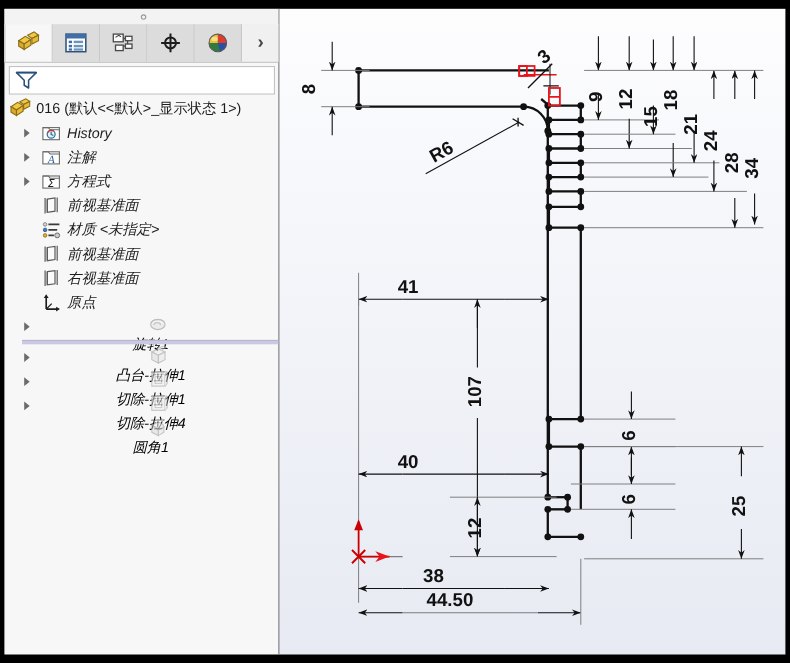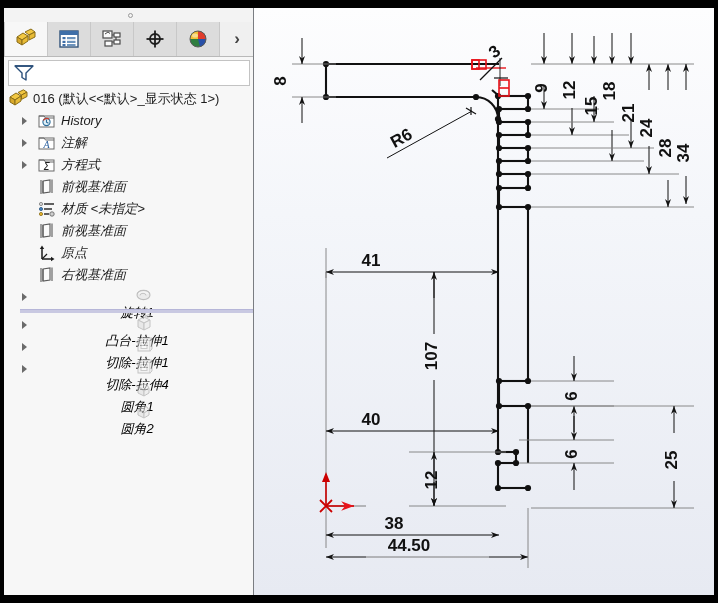--- a/index.html
+++ b/index.html
@@ -204,37 +204,37 @@
           <span class="ticon"><svg width="18" height="18" viewBox="0 0 18 18">
               <path d="M5 3 L12 2 L12 14 L5 15 Z" fill="#fbfbfb" stroke="#5a5a5a" stroke-width="1.1"></path>
               <line x1="5" y1="3" x2="5" y2="15" stroke="#5a5a5a" stroke-width="1.1"></line>
               <line x1="3" y1="2" x2="3" y2="16" stroke="#5a5a5a" stroke-width="1.1"></line>
               <line x1="14" y1="1.5" x2="14" y2="15" stroke="#5a5a5a" stroke-width="1.1"></line>
             </svg></span>
           <span class="lbl">前视基准面</span>
         </div>
         <div class="trow noarrow">
           <span class="ticon"><svg width="18" height="18" viewBox="0 0 18 18">
+              <path d="M5 3 L12 2 L12 14 L5 15 Z" fill="#fbfbfb" stroke="#5a5a5a" stroke-width="1.1"></path>
+              <line x1="5" y1="3" x2="5" y2="15" stroke="#5a5a5a" stroke-width="1.1"></line>
+              <line x1="3" y1="2" x2="3" y2="16" stroke="#5a5a5a" stroke-width="1.1"></line>
+              <line x1="14" y1="1.5" x2="14" y2="15" stroke="#5a5a5a" stroke-width="1.1"></line>
+            </svg></span>
+          <span class="lbl">右视基准面</span>
+        </div>
+        <div class="trow noarrow">
+          <span class="ticon"><svg width="18" height="18" viewBox="0 0 18 18">
               <line x1="4" y1="15" x2="4" y2="3" stroke="#1c1c1c" stroke-width="1.5"></line>
               <path d="M1.8 5 L4 1.5 L6.2 5 Z" fill="#1c1c1c"></path>
               <line x1="4" y1="15" x2="15" y2="15" stroke="#1c1c1c" stroke-width="1.5"></line>
               <path d="M13 12.8 L16.5 15 L13 17.2 Z" fill="#1c1c1c"></path>
               <line x1="4" y1="15" x2="9" y2="10" stroke="#1c1c1c" stroke-width="1.2"></line>
             </svg></span>
           <span class="lbl">原点</span>
         </div>
-        <div class="trow noarrow">
-          <span class="ticon"><svg width="18" height="18" viewBox="0 0 18 18">
-              <path d="M5 3 L12 2 L12 14 L5 15 Z" fill="#fbfbfb" stroke="#5a5a5a" stroke-width="1.1"></path>
-              <line x1="5" y1="3" x2="5" y2="15" stroke="#5a5a5a" stroke-width="1.1"></line>
-              <line x1="3" y1="2" x2="3" y2="16" stroke="#5a5a5a" stroke-width="1.1"></line>
-              <line x1="14" y1="1.5" x2="14" y2="15" stroke="#5a5a5a" stroke-width="1.1"></line>
-            </svg></span>
-          <span class="lbl">右视基准面</span>
-        </div>
         <div class="trow dim">
           <div class="arrow"></div>
           <span class="ticon" style="opacity: 0.55;"><svg width="18" height="18" viewBox="0 0 18 18">
               <ellipse cx="8.5" cy="9" rx="6.5" ry="4.6" fill="#e3e3e3" stroke="#8f8f8f" stroke-width="1.1"></ellipse>
               <path d="M2.2 8 a6.5 4.6 0 0 1 12.6 0" fill="#f2f2f2" stroke="#8f8f8f" stroke-width="1.1"></path>
               <path d="M5 9.5 a3 2.2 0 0 1 6 0" fill="none" stroke="#9b9b9b" stroke-width="1"></path>
             </svg></span>
           <span class="lbl">旋转1</span>
         </div>
         <div class="rollback" style="position: relative; margin-top: 1px; margin-bottom: 1px;"></div>
@@ -268,28 +268,20 @@
             </svg></span>
           <span class="lbl">切除-拉伸4</span>
         </div>
         <div class="trow dim noarrow">
           <span class="ticon" style="opacity: 0.55;"><svg width="18" height="18" viewBox="0 0 18 18">
               <path d="M3 7 L8 4 Q13 4 14 8 L9 11 Q8 8 3 7 Z" fill="#f0f0f0" stroke="#9a9a9a" stroke-width="1"></path>
               <path d="M3 7 L3 13 L9 16 L9 11 Z" fill="#dddddd" stroke="#9a9a9a" stroke-width="1"></path>
               <path d="M9 11 L14 8 L14 13 L9 16 Z" fill="#e8e8e8" stroke="#9a9a9a" stroke-width="1"></path>
             </svg></span>
           <span class="lbl">圆角1</span>
-        </div>
-        <div class="trow dim noarrow">
-          <span class="ticon" style="opacity: 0.55;"><svg width="18" height="18" viewBox="0 0 18 18">
-              <path d="M3 7 L8 4 Q13 4 14 8 L9 11 Q8 8 3 7 Z" fill="#f0f0f0" stroke="#9a9a9a" stroke-width="1"></path>
-              <path d="M3 7 L3 13 L9 16 L9 11 Z" fill="#dddddd" stroke="#9a9a9a" stroke-width="1"></path>
-              <path d="M9 11 L14 8 L14 13 L9 16 Z" fill="#e8e8e8" stroke="#9a9a9a" stroke-width="1"></path>
-            </svg></span>
-          <span class="lbl">圆角2</span>
         </div>
       </div>
 
     <div id="splitter">
       <div class="body"></div>
 
     </div>
   </div>
 
   <div id="graphics">

